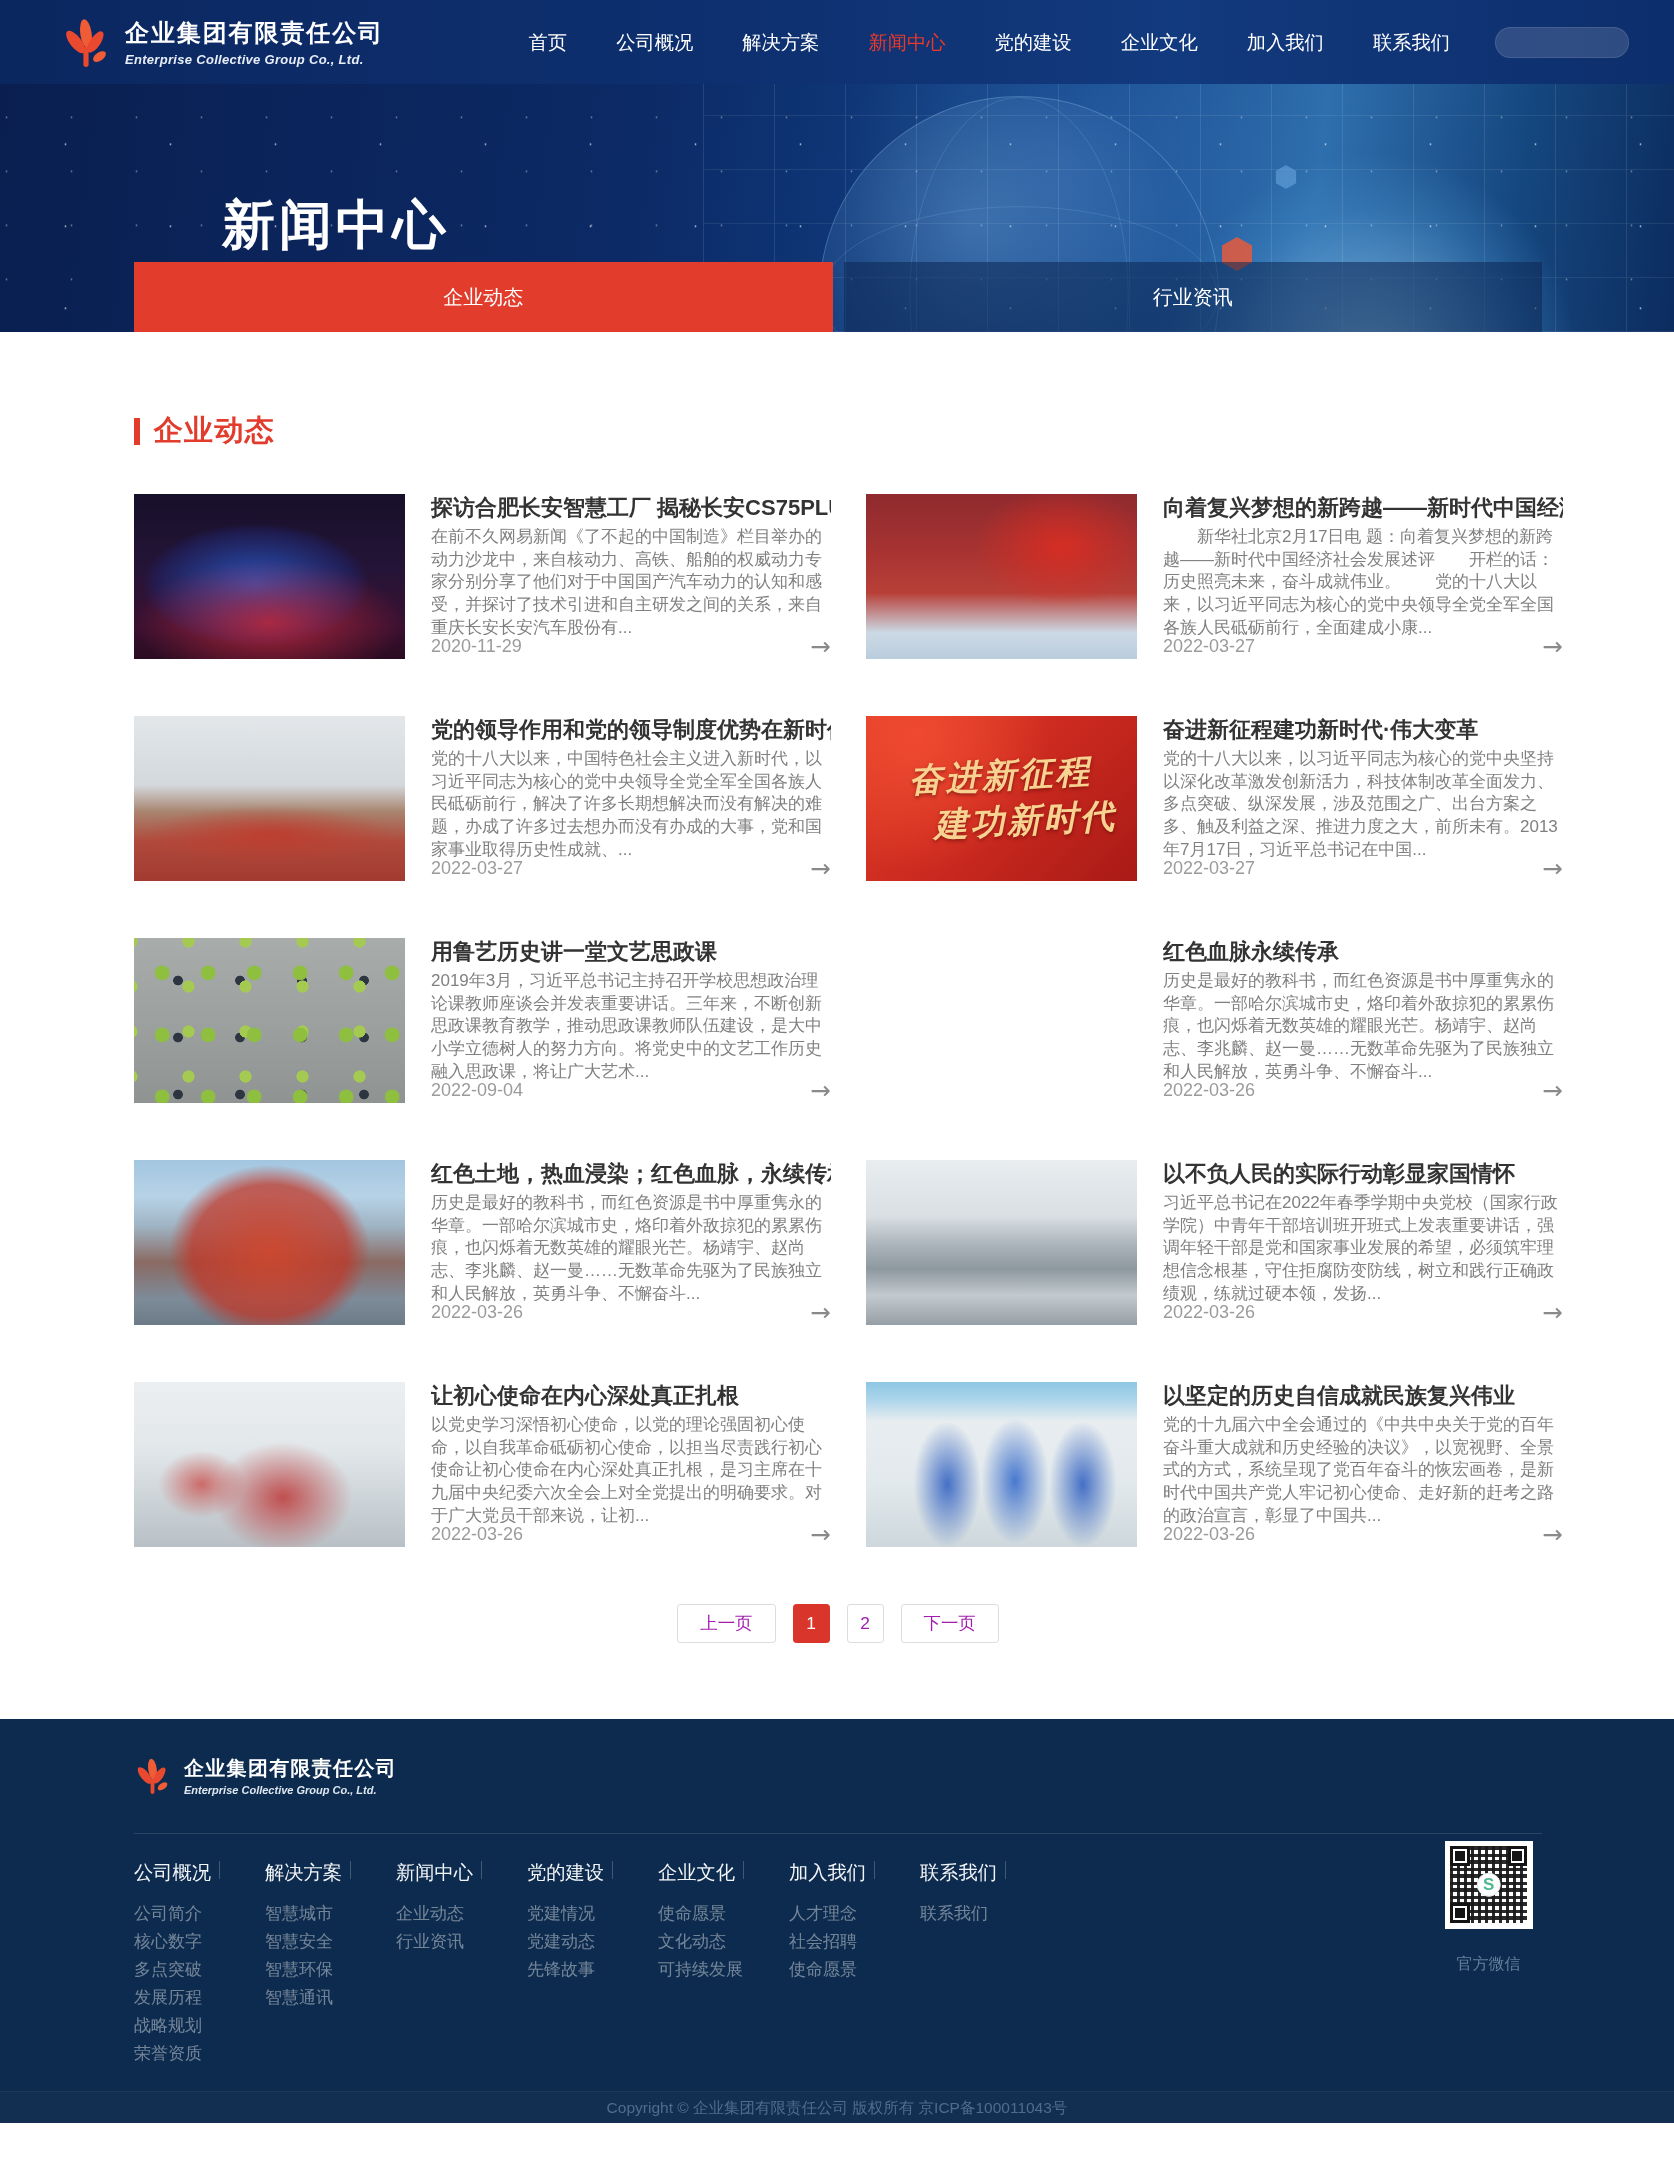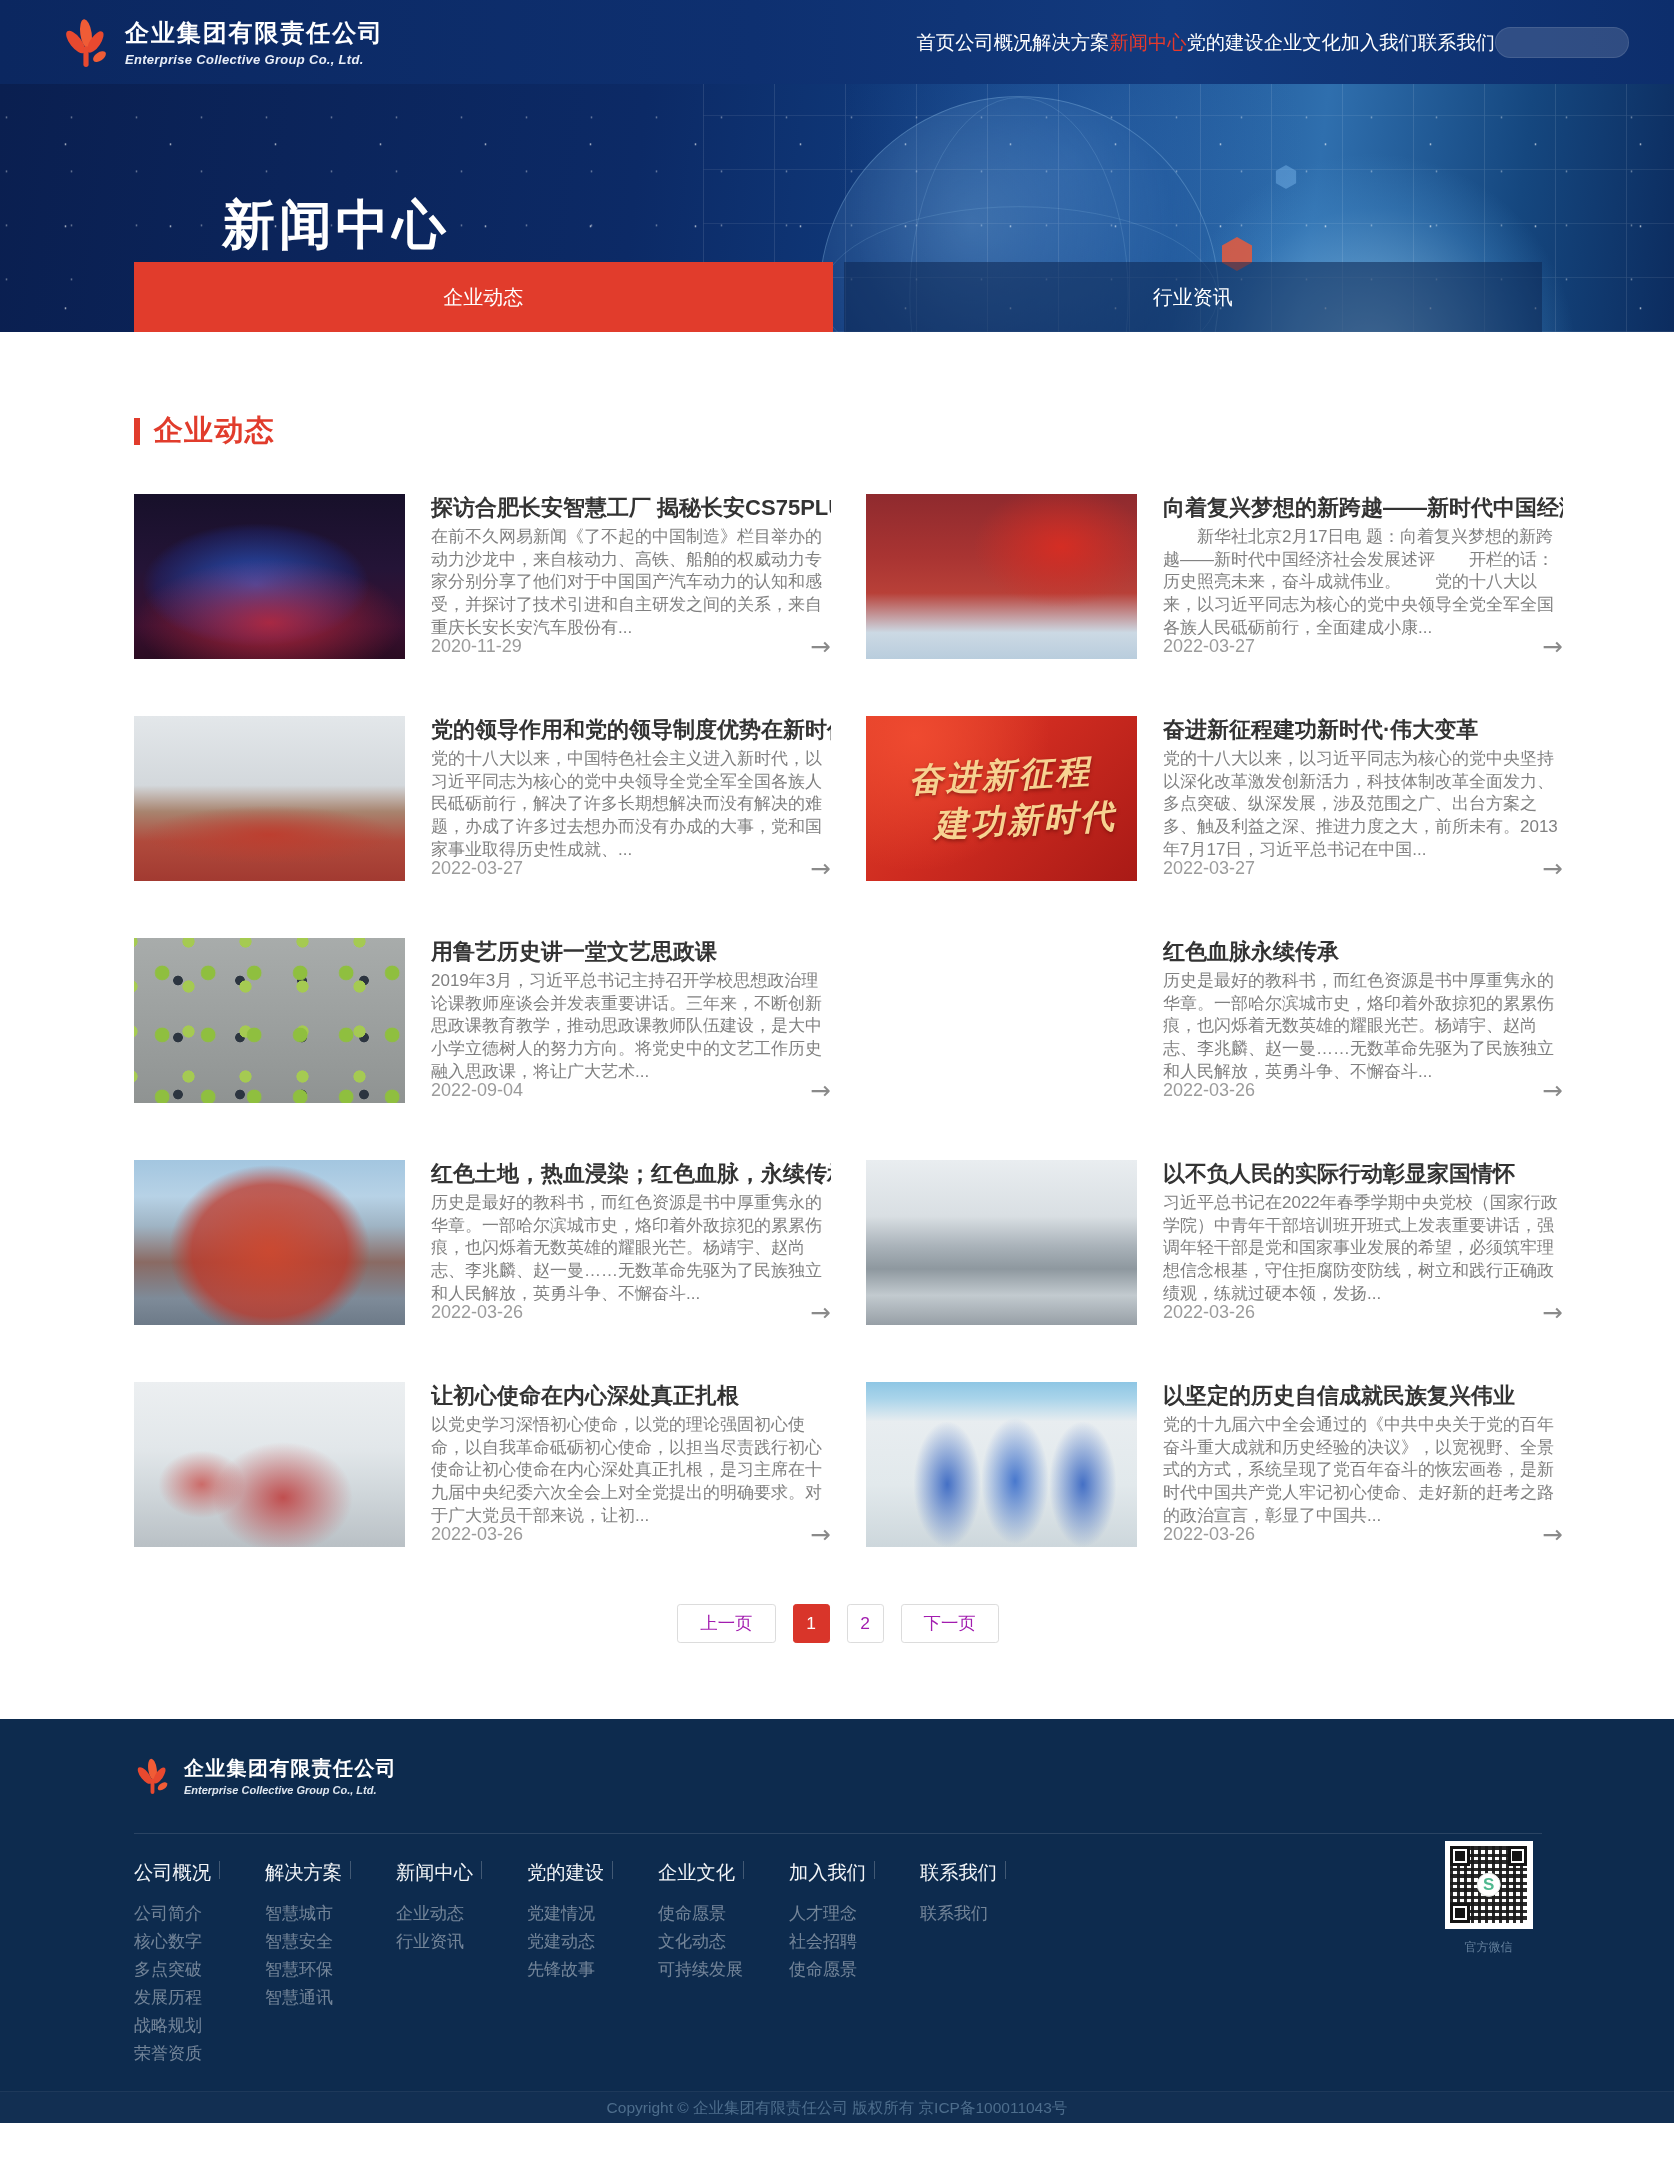--- a/index.html
+++ b/index.html
@@ -14,21 +14,21 @@
   .topbar {
     height:84px; background:linear-gradient(90deg,#0b2760 0%,#0e3070 45%,#123a7e 70%,#0d2e6c 100%);
     display:flex; align-items:center; justify-content:space-between;
     padding:0 45px 0 61px; position:relative; z-index:5;
   }
   .brand { display:flex; align-items:center; gap:14px; }
   .brand svg { width:50px; height:54px; display:block; }
   .brand-zh { color:#fff; font-size:24px; font-weight:700; letter-spacing:1.9px; }
   .brand-en { color:#e8eef8; font-size:13px; font-weight:700; letter-spacing:0.3px; margin-top:2.6px; font-style:italic; }
   .top-right { display:flex; align-items:center; }
-  .main-nav { display:flex; align-items:center; }
+  .main-nav { display:flex; align-items:center; gap:49px; margin-right:45px; }
   .nav-item { color:#ffffff; font-size:19.3px; cursor:pointer; white-space:nowrap; }
   .nav-item.active { color:#e8392b; }
   .search-pill {
     width:134px; height:31px; border-radius:15.5px;
     background:rgba(255,255,255,0.14); border:0.6px solid rgba(255,255,255,0.10);
     display:flex; align-items:center; justify-content:flex-end; padding-right:10.3px;
   }
   .search-pill input { flex:1; background:transparent; border:none; outline:none; height:100%; padding-left:13px; color:#fff; font-size:15.5px; }
   .search-pill svg { width:17px; height:17px; }
 
@@ -162,21 +162,21 @@
       linear-gradient(90deg,#141414 25%, transparent 25% 50%, #141414 50% 75%, transparent 75%),
       linear-gradient(#141414 30%, transparent 30% 55%, #141414 55% 80%, transparent 80%);
     background-size:14px 17px, 17px 14px; background-blend-mode:multiply; opacity:.9; }
   .qr-eye { position:absolute; width:19.3px; height:19.3px; border:3.9px solid #141414; background:#fff; }
   .qr-eye::after { content:""; position:absolute; inset:1.9px; background:#141414; }
   .eye-tl { left:5.8px; top:5.8px; } .eye-tr { right:5.8px; top:5.8px; } .eye-bl { left:5.8px; bottom:5.8px; }
   .qr-logo { position:absolute; left:50%; top:50%; transform:translate(-50%,-50%);
     width:24.5px; height:24.5px; border-radius:50%; background:#fff; border:1.3px solid #e3e8e5;
     display:flex; align-items:center; justify-content:center;
     color:#4eb88f; font-size:17px; font-weight:700; }
-  .qr-label { margin-top:10px; font-size:12px; color:#637f9b; }
+  .qr-label { margin-top:25px; font-size:16px; color:#637f9b; }
   .copyright { margin-top:18px; margin-left:-134px; margin-right:-132px; height:32px; line-height:32px;
     text-align:center; font-size:15.5px; color:#4d6d8c;
     background:rgba(255,255,255,.025); border-top:0.6px solid rgba(255,255,255,.05); }
 </style>
 </head>
 <body>
 
 <header class="topbar">
   <div class="brand">
     <svg viewBox="0 0 48 52">

